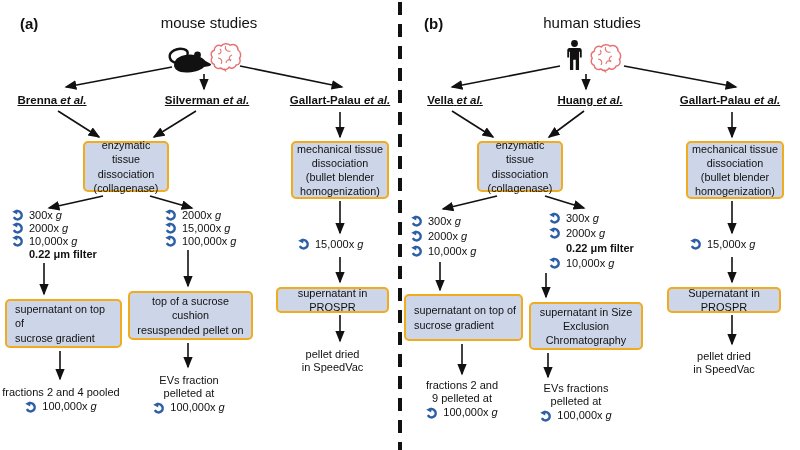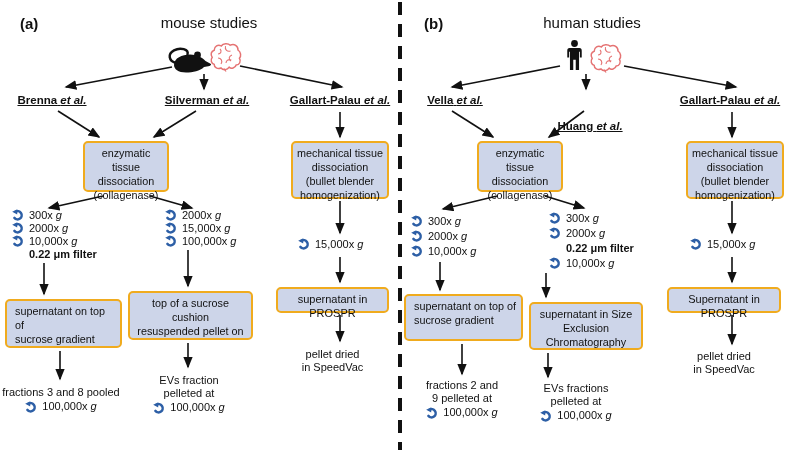--- a/index.html
+++ b/index.html
@@ -5,21 +5,21 @@
   html,body{margin:0;padding:0;background:#fff;}
   .stage{position:relative;width:800px;height:450px;background:#ffffff;
          font-family:"Liberation Sans",sans-serif;color:#111;overflow:hidden;}
   .abs{position:absolute;}
   svg.overlay{position:absolute;left:0;top:0;pointer-events:none;}
   .panel-label{font-weight:bold;font-size:15px;}
   .title{font-size:15px;text-align:center;}
   .study{font-weight:bold;font-size:11.5px;text-align:center;text-decoration:underline;white-space:nowrap;}
   .etal{font-style:italic;}
   .fbox{background:#cdd5e9;border:2px solid #f0ab1e;border-radius:5px;font-size:10.8px;
-        line-height:1.3;display:flex;flex-direction:column;
+        line-height:1.3;display:flex;flex-direction:column;justify-content:center;
         box-sizing:border-box;padding:3px 4px;}
   .fbox.center{text-align:center;align-items:center;}
   .fbox.left{text-align:left;padding-left:8px;}
   .spin-col{display:flex;flex-direction:column;}
   .spin-row{display:flex;align-items:center;gap:5px;font-size:11px;height:13px;}
   .pitch13 .spin-row{margin-bottom:0px;}
   .pitch15 .spin-row{margin-bottom:2px;}
   .spin-icon{display:inline-flex;width:12px;height:12px;flex:0 0 12px;}
   .filter-note{font-weight:bold;font-size:11px;height:13px;display:flex;align-items:center;}
   .pitch15 .filter-note{margin-bottom:2px;padding-left:17px;}
@@ -144,21 +144,21 @@
         </span>
       <span><span>10,000x</span><span class="unit">g</span></span>
       </div>
     <div class="filter-note" style="padding-left:17px;">0.22 μm filter</div>
   </div>
   <div class="abs fbox left" style="left:5px;top:299px;width:117px;height:49px;">
     <div>supernatant on top of</div>
       <div>sucrose gradient</div>
   </div>
   <div class="abs result" style="left:0px;top:386px;width:122px;">
-    <div class="line">fractions 3 and 8 pooled</div>
+    <div class="line">fractions 2 and 4 pooled</div>
     <div class="spin-row">
       <span class="spin-icon">
           <svg viewBox="0 0 12 12">
             <path d="M3.4 2.8 A4.1 4.1 0 1 1 2.4 8.9" fill="none" stroke="#2d5fa6" stroke-width="2.5" stroke-linecap="round"></path>
             <path d="M5.4 0.2 L0.2 2.8 L5.2 5.4 Z" fill="#2d5fa6"></path>
           </svg>
         </span>
       <span><span>100,000x</span><span class="unit">g</span></span>
       </div>
   </div>
@@ -239,21 +239,21 @@
   <div class="abs" style="left:588px;top:42px;">
     <svg width="34" height="31" viewBox="0 0 34 31">
       <path d="M13 27 C9.5 28.4 6.2 26.4 6.2 23.4 C3.2 22.4 2.2 19.2 4.2 16.4 C2.2 13.4 3.2 10.2 6.2 9.2 C6.2 5.2 10.2 3 13.2 5 C15.2 2 20.2 2 22.2 4.2 C26.2 2 30.2 5 30 9 C33 11 33.4 15 31.4 17.2 C33.4 20.2 31.4 24 28.2 24 C27.2 27 23.2 28.2 21.2 26.2 C19.2 29.2 15 29.4 13 27 Z" fill="none" stroke="#e57373" stroke-width="1.5"></path>
       <path d="M12 8 C14 10 13 13 10 13 M17.5 5.2 C16.5 9 19.5 11 22.5 10 M24 14 C21 15 20 18 23 20 M10 17 C13 17 15 20 13 23 M18 22 C18 19 21 18 23.3 19" fill="none" stroke="#e57373" stroke-width="1.1"></path>
       <path d="M16 27.5 L18 30.5" stroke="#e57373" stroke-width="1.3"></path>
     </svg>
   </div>
 
   <div class="abs study" style="left:413px;top:94px;width:84px;">
     <span>Vella</span> <span class="etal">et al.</span></div>
-  <div class="abs study" style="left:548px;top:94px;width:84px;margin-top:26px;">
+  <div class="abs study" style="left:548px;top:94px;width:84px;">
     <span>Huang</span> <span class="etal">et al.</span></div>
   <div class="abs study" style="left:678px;top:94px;width:104px;">
     <span>Gallart-Palau</span> <span class="etal">et al.</span></div>
 
   <div class="abs fbox center" style="left:477px;top:141px;width:86px;height:51px;">
     <div>enzymatic tissue</div>
       <div>dissociation</div>
       <div>(collagenase)</div>
   </div>
   <div class="abs fbox center" style="left:686px;top:141px;width:98px;height:58px;">

